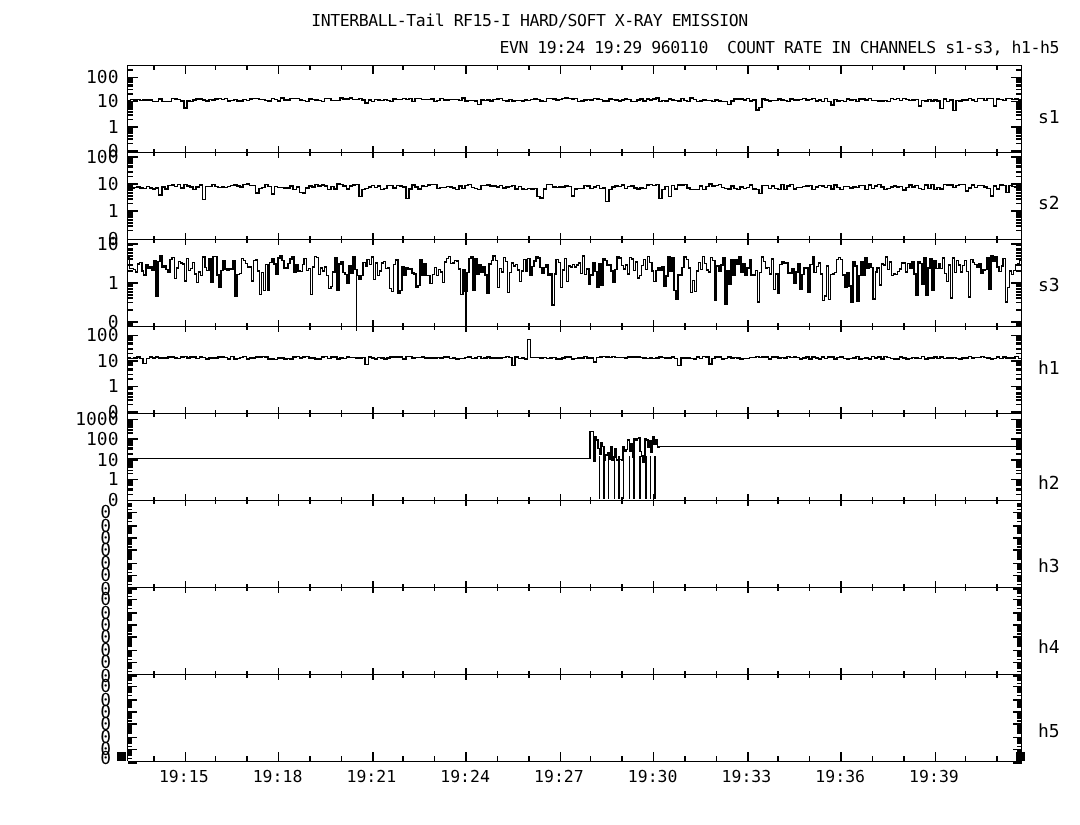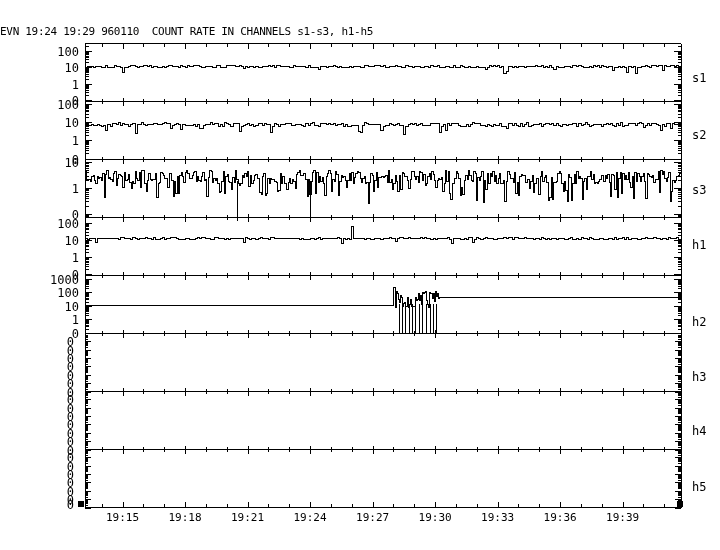--- a/index.html
+++ b/index.html
@@ -1,30 +1,31 @@
 <!DOCTYPE html>
 <html><head>
 <meta charset="utf-8">
 <style>
   html,body{margin:0;padding:0;background:#fff;}
   .screen{position:relative;width:720px;height:550px;background:#ffffff;overflow:hidden;
           font-family:"DejaVu Sans Mono",monospace;color:#000;}
   .title{position:absolute;top:7px;left:0;width:706px;text-align:center;
          font-size:11px;letter-spacing:-0.3px;white-space:pre;}
-  .subtitle{position:absolute;top:25px;left:0;width:706px;text-align:left;
+  .subtitle{position:absolute;top:25px;left:0;width:706px;text-align:right;
          font-size:11px;letter-spacing:-0.3px;white-space:pre;}
   .xlabel{position:absolute;top:528px;left:85px;width:570px;text-align:center;font-size:11px;}
   #chart{position:absolute;top:0;left:0;}
   #chart text{font-family:"DejaVu Sans Mono",monospace;font-size:12px;fill:#000;}
   #chart text.xt{font-size:11px;}
 </style>
 </head>
 <body>
 
 <div class="screen">
+  <div class="title">INTERBALL-Tail RF15-I HARD/SOFT X-RAY EMISSION</div>
   <div class="subtitle">EVN 19:24 19:29 960110  COUNT RATE IN CHANNELS s1-s3, h1-h5</div>
   <svg id="chart" width="720" height="550" shape-rendering="crispEdges">
       <g>
         <line x1="85" y1="43.5" x2="85" y2="507.5" stroke="#000" stroke-width="1"></line>
         <line x1="681" y1="43.5" x2="681" y2="507.5" stroke="#000" stroke-width="1"></line>
         <line x1="85" y1="43.5" x2="681" y2="43.5" stroke="#000" stroke-width="1"></line>
         <line x1="85" y1="101.5" x2="681" y2="101.5" stroke="#000" stroke-width="1"></line>
         <line x1="85" y1="159.5" x2="681" y2="159.5" stroke="#000" stroke-width="1"></line>
         <line x1="85" y1="217.5" x2="681" y2="217.5" stroke="#000" stroke-width="1"></line>
         <line x1="85" y1="275.5" x2="681" y2="275.5" stroke="#000" stroke-width="1"></line>

